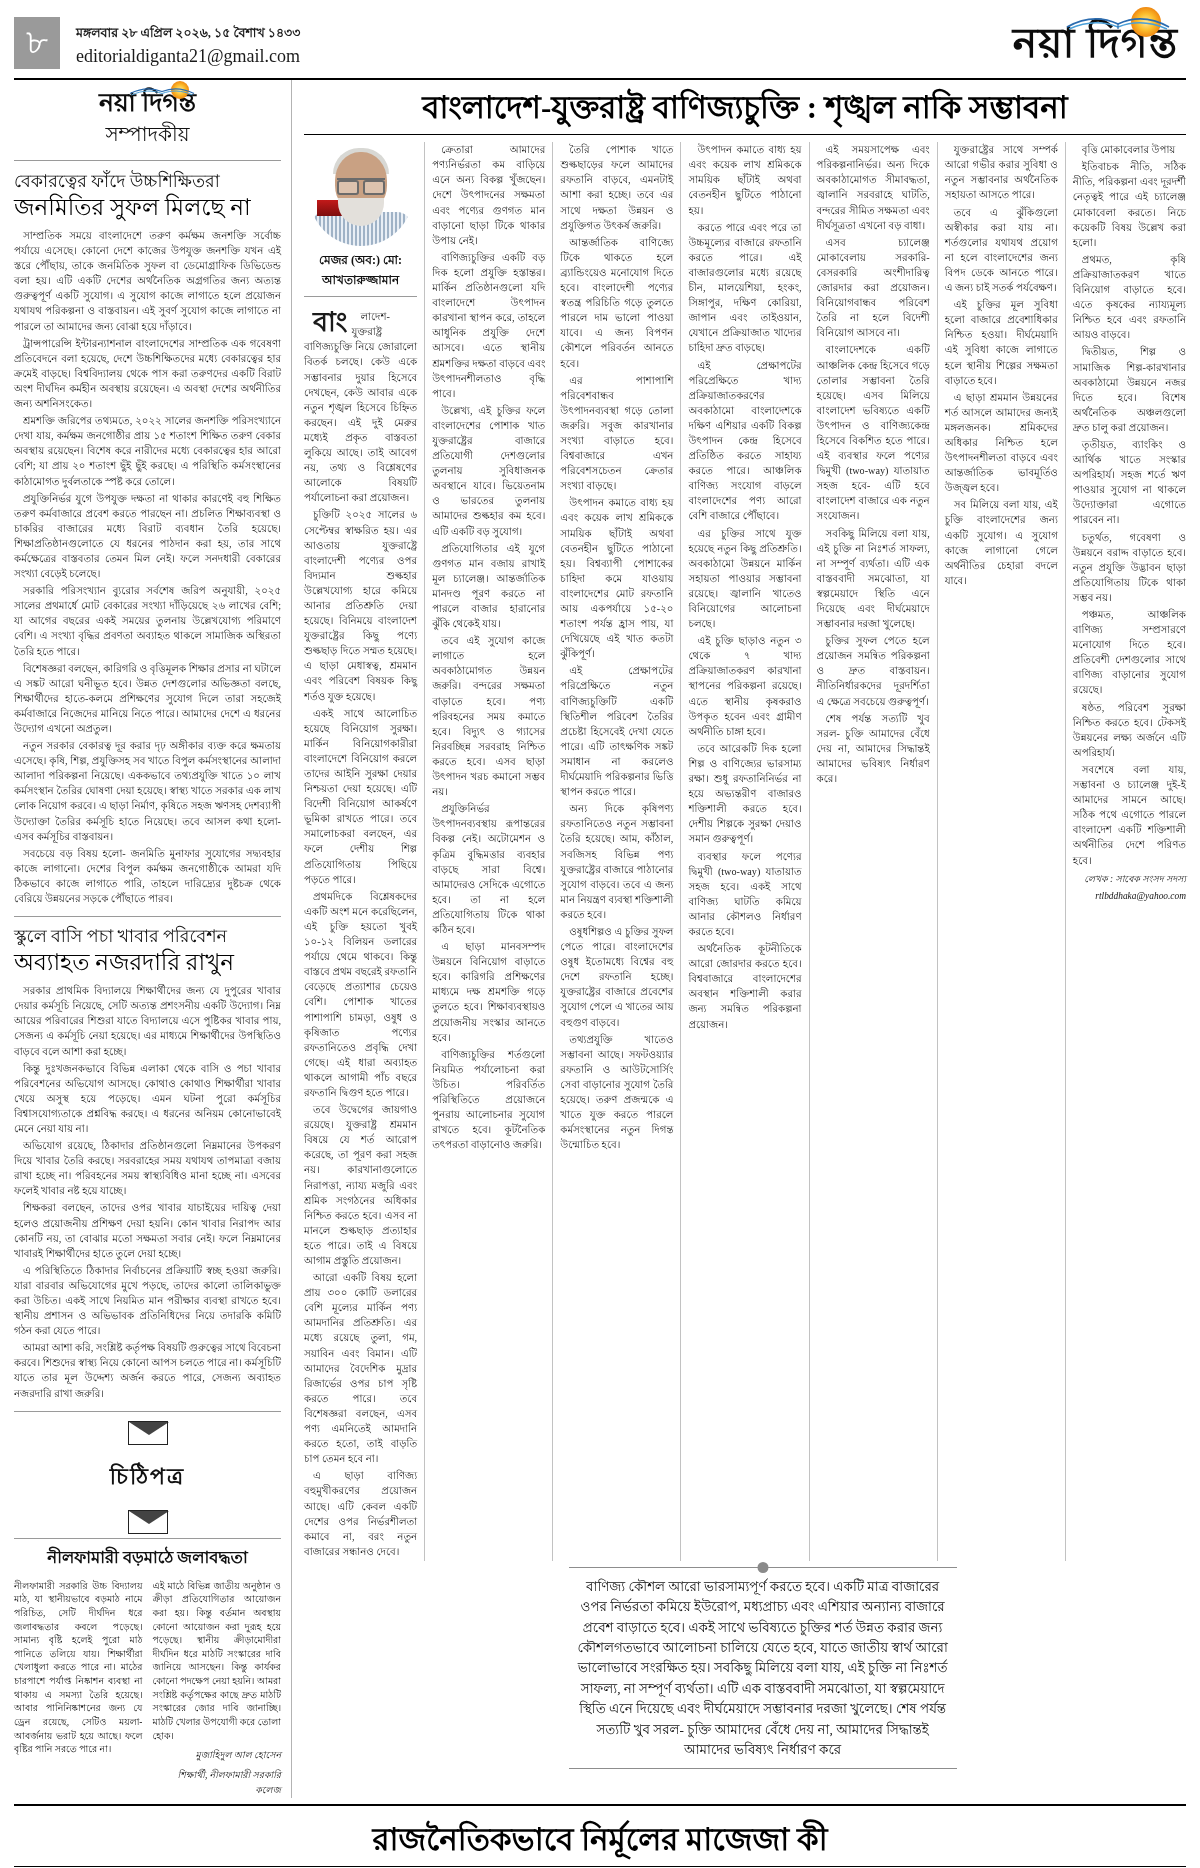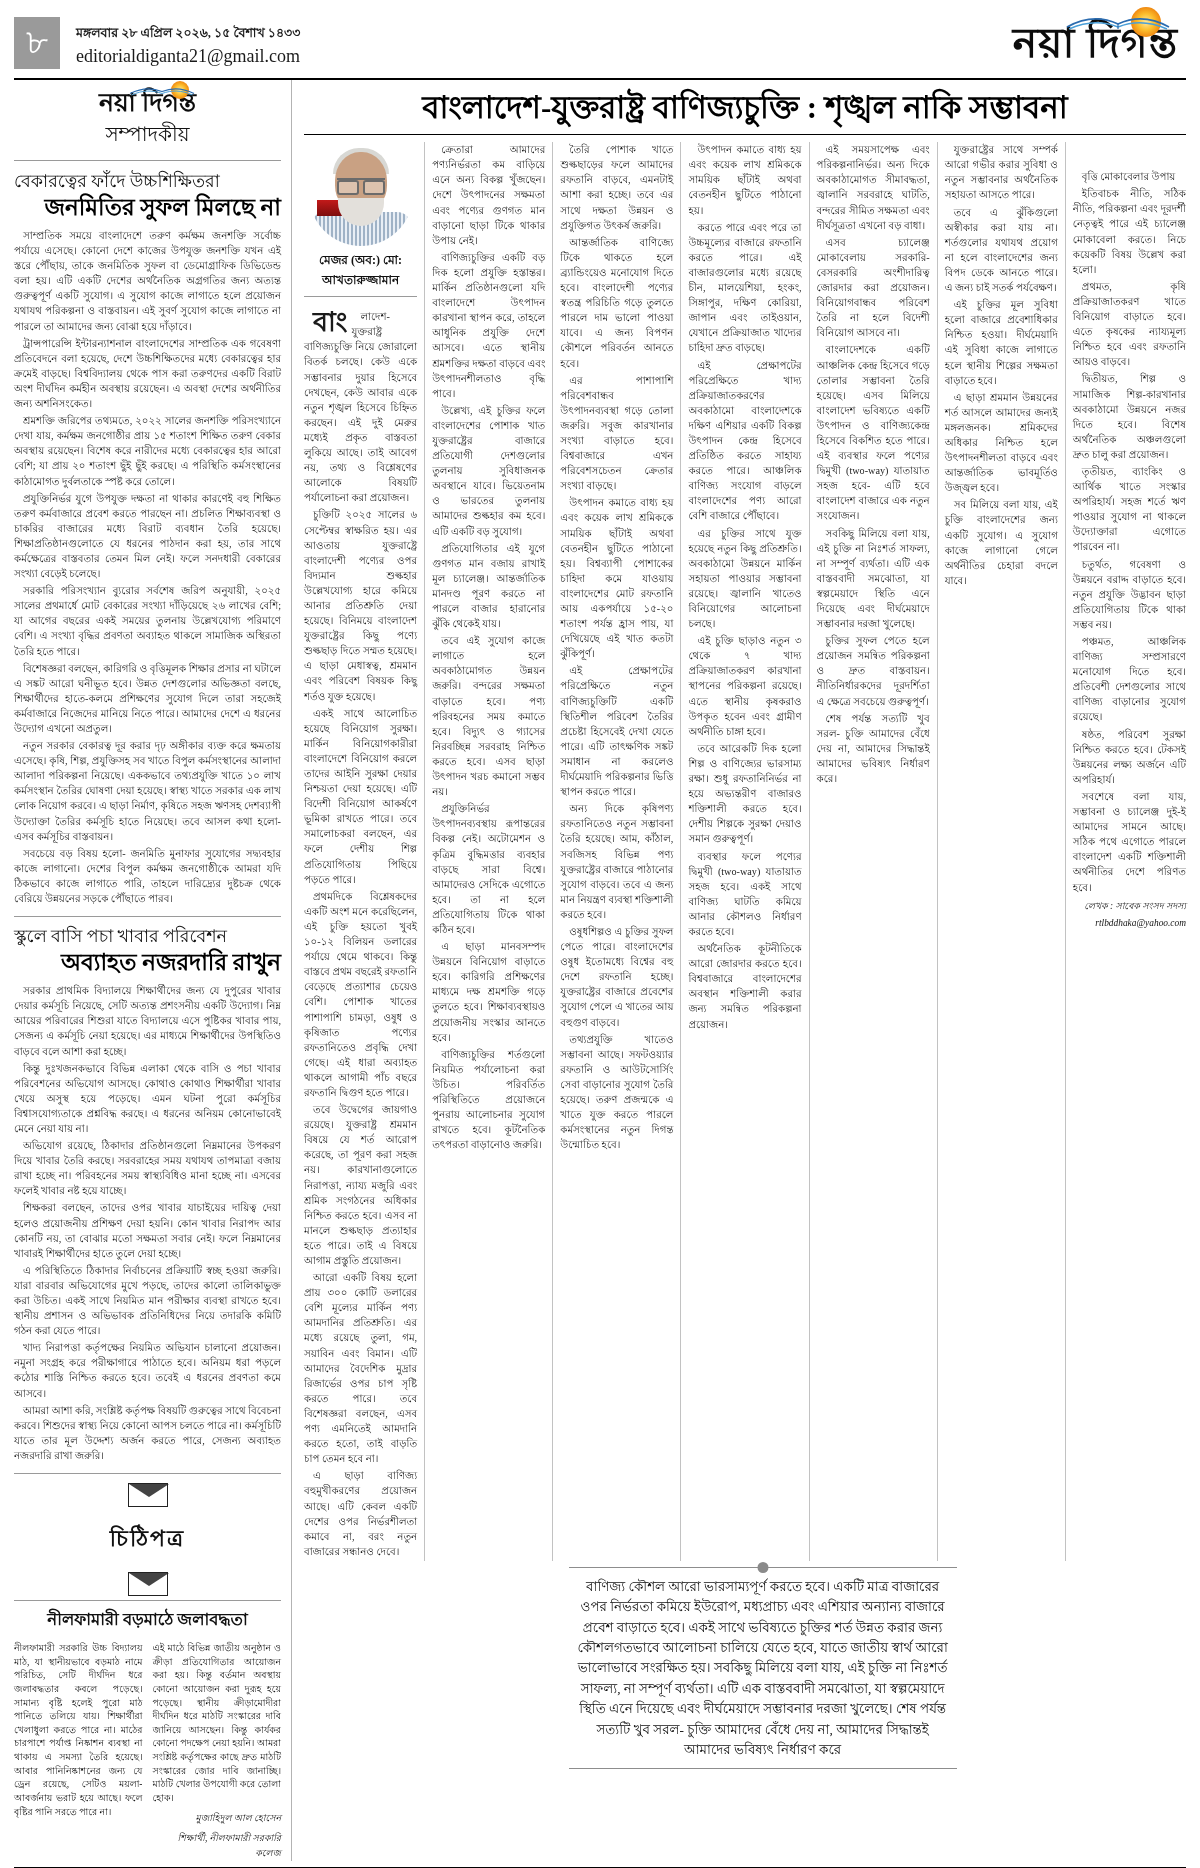--- a/index.html
+++ b/index.html
@@ -95,25 +95,24 @@
   .ed-divider { border-top: 1px solid #9a9a9a; margin: 8px 0 10px 0; }
 
   .ed-kicker {
     font-size: 17.5px;
     color:#111;
     line-height: 1.25;
     margin-bottom: 1px;
   }
   .ed-head {
     font-size: 23px;
-    font-weight: bold;
+    font-weight: normal;
     line-height: 1.18;
     color:#000;
     margin-bottom: 7px;
-    text-align: right;
   }
   .body-txt {
     font-size: 10.2px;
     line-height: 1.48;
     text-align: justify;
     color: #1b1b1b;
     hyphens: auto;
   }
   .body-txt p { margin-bottom: 2px; text-indent: 9px; }
 
@@ -148,21 +147,21 @@
     font-weight: bold;
     text-align: center;
     line-height: 1.2;
     padding: 9px 0 8px 0;
     color: #000;
   }
   .art-rule { border-top: 1.6px solid #000; }
 
   .art1-body { display: flex; padding-top: 7px; }
   .col { padding: 0 7px; border-right: 1px solid #c2c2c2; }
-  .col:last-child { border-right: none; padding-right: 0; margin-top: 27px;}
+  .col:last-child { border-right: none; padding-right: 0;}
   .col:first-child { padding-left: 0; }
 
   .author-box { text-align: center; padding-bottom: 6px;}
   .author-photo {
     width: 104px; height: 104px; border-radius: 50%;
     margin: 0 auto 5px auto;
     position: relative; overflow:hidden;
     background: #ffffff;
   }
   .ph-head {
@@ -294,21 +293,20 @@
 
     <div>
       <div class="ed-kicker">স্কুলে বাসি পচা খাবার পরিবেশন</div>
       <div class="ed-head">অব্যাহত নজরদারি রাখুন</div>
       <div class="body-txt">
             <p>সরকার প্রাথমিক বিদ্যালয়ে শিক্ষার্থীদের জন্য যে দুপুরের খাবার দেয়ার কর্মসূচি নিয়েছে, সেটি অত্যন্ত প্রশংসনীয় একটি উদ্যোগ। নিম্ন আয়ের পরিবারের শিশুরা যাতে বিদ্যালয়ে এসে পুষ্টিকর খাবার পায়, সেজন্য এ কর্মসূচি নেয়া হয়েছে। এর মাধ্যমে শিক্ষার্থীদের উপস্থিতিও বাড়বে বলে আশা করা হচ্ছে।</p>
             <p>কিন্তু দুঃখজনকভাবে বিভিন্ন এলাকা থেকে বাসি ও পচা খাবার পরিবেশনের অভিযোগ আসছে। কোথাও কোথাও শিক্ষার্থীরা খাবার খেয়ে অসুস্থ হয়ে পড়েছে। এমন ঘটনা পুরো কর্মসূচির বিশ্বাসযোগ্যতাকে প্রশ্নবিদ্ধ করছে। এ ধরনের অনিয়ম কোনোভাবেই মেনে নেয়া যায় না।</p>
             <p>অভিযোগ রয়েছে, ঠিকাদার প্রতিষ্ঠানগুলো নিম্নমানের উপকরণ দিয়ে খাবার তৈরি করছে। সরবরাহের সময় যথাযথ তাপমাত্রা বজায় রাখা হচ্ছে না। পরিবহনের সময় স্বাস্থ্যবিধিও মানা হচ্ছে না। এসবের ফলেই খাবার নষ্ট হয়ে যাচ্ছে।</p>
             <p>শিক্ষকরা বলছেন, তাদের ওপর খাবার যাচাইয়ের দায়িত্ব দেয়া হলেও প্রয়োজনীয় প্রশিক্ষণ দেয়া হয়নি। কোন খাবার নিরাপদ আর কোনটি নয়, তা বোঝার মতো সক্ষমতা সবার নেই। ফলে নিম্নমানের খাবারই শিক্ষার্থীদের হাতে তুলে দেয়া হচ্ছে।</p>
             <p>এ পরিস্থিতিতে ঠিকাদার নির্বাচনের প্রক্রিয়াটি স্বচ্ছ হওয়া জরুরি। যারা বারবার অভিযোগের মুখে পড়ছে, তাদের কালো তালিকাভুক্ত করা উচিত। একই সাথে নিয়মিত মান পরীক্ষার ব্যবস্থা রাখতে হবে। স্থানীয় প্রশাসন ও অভিভাবক প্রতিনিধিদের নিয়ে তদারকি কমিটি গঠন করা যেতে পারে।</p>
-            <p>খাদ্য নিরাপত্তা কর্তৃপক্ষের নিয়মিত অভিযান চালানো প্রয়োজন। নমুনা সংগ্রহ করে পরীক্ষাগারে পাঠাতে হবে। অনিয়ম ধরা পড়লে কঠোর শাস্তি নিশ্চিত করতে হবে। তবেই এ ধরনের প্রবণতা কমে আসবে।</p>
             <p>আমরা আশা করি, সংশ্লিষ্ট কর্তৃপক্ষ বিষয়টি গুরুত্বের সাথে বিবেচনা করবে। শিশুদের স্বাস্থ্য নিয়ে কোনো আপস চলতে পারে না। কর্মসূচিটি যাতে তার মূল উদ্দেশ্য অর্জন করতে পারে, সেজন্য অব্যাহত নজরদারি রাখা জরুরি।</p>
           </div>
     </div>
 
     <div class="ed-sep"></div>
 
     <div>
       <div class="letters-head">
         <div class="env"></div>
         <div class="letters-title">চিঠিপত্র</div>

